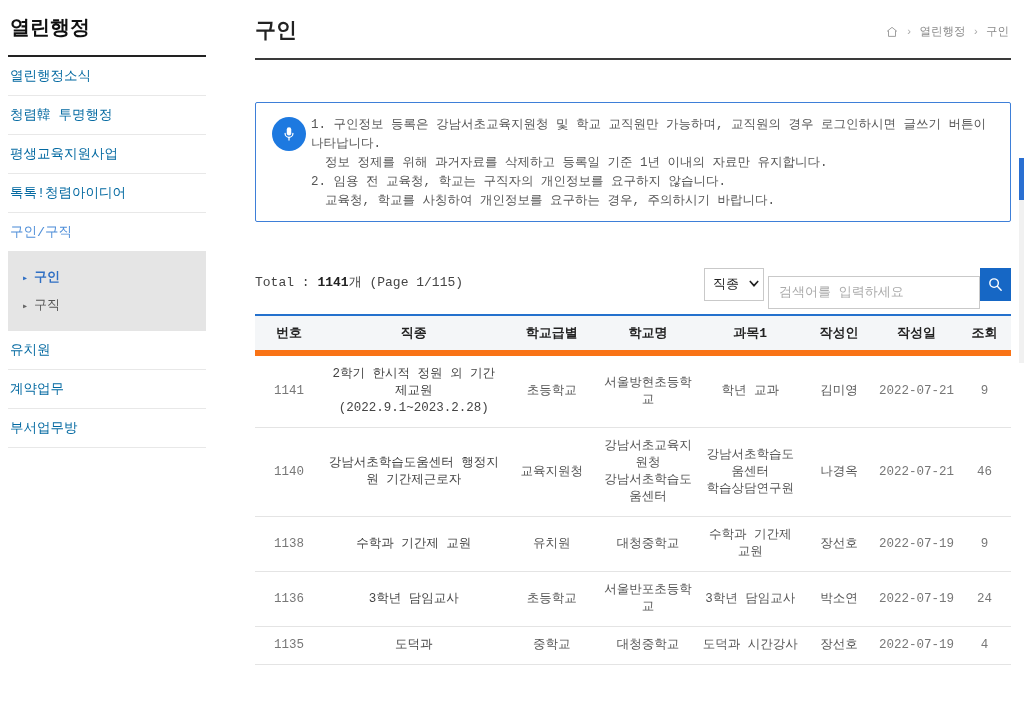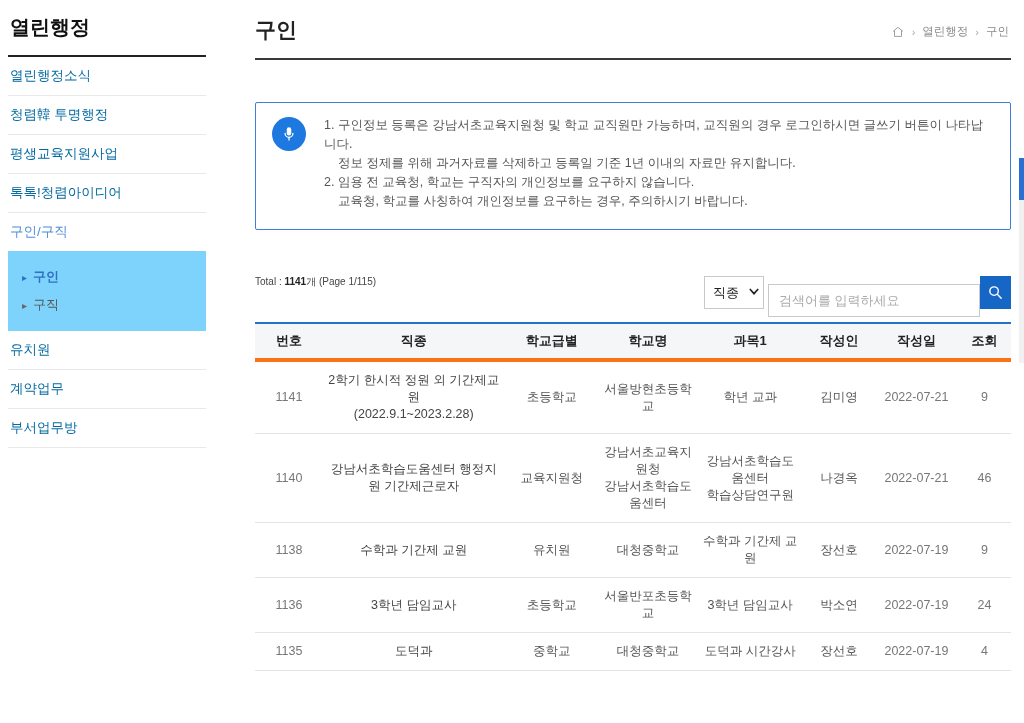--- a/index.html
+++ b/index.html
@@ -1,73 +1,73 @@
 <!DOCTYPE html>
 <html><head>
 <meta charset="utf-8">
 <style>
   * { margin:0; padding:0; box-sizing:border-box; }
   html,body { width:1024px; height:723px; background:#fff; overflow:hidden;
               font-family:"Liberation Sans","DejaVu Sans",sans-serif; }
-  .stage { position:relative; width:1024px; height:522px; }
+  .stage { position:relative; width:1024px; height:522px;font-family:Liberation Mono, monospace; }
 
   
   .sidebar { position:absolute; left:8px; top:8px; width:198px; }
   .sidebar-title { font-size:20px; font-weight:bold; color:#111;
                    padding:6px 0 14px 2px; border-bottom:2px solid #222; }
   .side-item { display:block; padding:10px 2px; font-size:13.5px; color:#0369a1;
                border-bottom:1px solid #e8e8e8; cursor:pointer; }
   .side-item.active { color:#4e8ed8; border-bottom:none; }
-  .side-sub { background:#7dd3fc; padding:12px 0 12px 14px; }
+  .side-sub { background:#e5e5e5; padding:12px 0 12px 14px; }
   .side-sub-item { display:block; padding:5px 0; font-size:13px; color:#555; cursor:pointer; }
   .side-sub-item .arrow { color:#666; font-size:10px; margin-right:6px; }
   .side-sub-item.active { color:#2f6fc4; font-weight:bold; }
   .side-sub-item.active .arrow { color:#2f6fc4; }
 
   
   .main { position:absolute; left:255px; top:8px; width:756px; }
   .page-head { position:relative; padding:8px 0 14px 0; border-bottom:2px solid #3a3a3a; }
   .page-title { font-size:21px; font-weight:bold; color:#222; }
   .breadcrumb { position:absolute; right:2px; top:16px; display:flex; align-items:center;
                 gap:7px; font-size:11.5px; color:#8a8a8a; }
   .breadcrumb .sep { color:#aaa; font-size:11px; }
   .crumb { cursor:pointer; }
 
   
   .notice { margin-top:42px; border:1px solid #3e7fd8; border-radius:2px;
-            padding:11px 18px 18px 16px; display:flex; gap:18px; min-height:96px; }
+            padding:11px 18px 10px 16px; display:flex; gap:5px; min-height:96px; }
   .mic-circle { flex:0 0 34px; width:34px; height:34px; border-radius:50%;
                 background:#1d79e0; display:flex; align-items:center; justify-content:center;
                 margin-top:3px; }
   .notice-lines { font-size:12.5px; color:#555; line-height:19px; padding-top:2px; }
   .notice-lines .indent { padding-left:14px; }
 
   
   .list-bar { position:relative; margin-top:46px; height:33px; }
-  .total-info { position:absolute; left:0; bottom:20px; font-size:10px; color:#444; }
+  .total-info { position:absolute; left:0; bottom:10px; font-size:13px; color:#444; }
   .total-info b { color:#222; }
   .search-box { position:absolute; right:0; top:0; display:flex; height:33px; }
   .sel-wrap { position:relative; width:60px; height:33px; margin-right:4px; }
   .sel-wrap select { width:100%; height:100%; border:1px solid #c9c9c9; background:#fff;
                      font-size:13px; color:#222; padding:0 18px 0 8px;
                      appearance:none; -webkit-appearance:none; border-radius:0;
                      font-family:inherit; }
   .sel-wrap svg { position:absolute; right:5px; top:12px; pointer-events:none; }
   .search-input { width:212px; height:33px; border:1px solid #c9c9c9; font-size:13px;
                   padding:0 10px; color:#333; font-family:inherit;margin-top:8px; }
   .search-input::placeholder { color:#aaa; }
   .search-btn { width:31px; height:33px; background:#1667c5; border:none; cursor:pointer;
                 display:flex; align-items:center; justify-content:center; }
 
   
   table.board { width:100%; border-collapse:collapse; margin-top:13px;
                 border-top:2px solid #2471cd; table-layout:fixed; }
   .board thead tr { background:#f4f6f8; }
   .board th { font-size:13px; font-weight:bold; color:#222; padding:8px 2px;
-              border-bottom:4px solid #f97316; }
+              border-bottom:6px solid #f97316; }
   .board td { font-size:12.5px; color:#555; text-align:center; padding:10px 4px;
               border-bottom:1px solid #e4e4e4; line-height:17px; white-space:pre-line;
               overflow:hidden; }
   .board td.c-no, .board td.c-date, .board td.c-views { color:#777; }
   .board td.c-job { color:#444; }
   .board tbody tr { cursor:pointer; }
 
   
   .scroll-track { position:absolute; right:0; top:158px; width:5px; height:205px;
                   background:#f1f1f1; }

